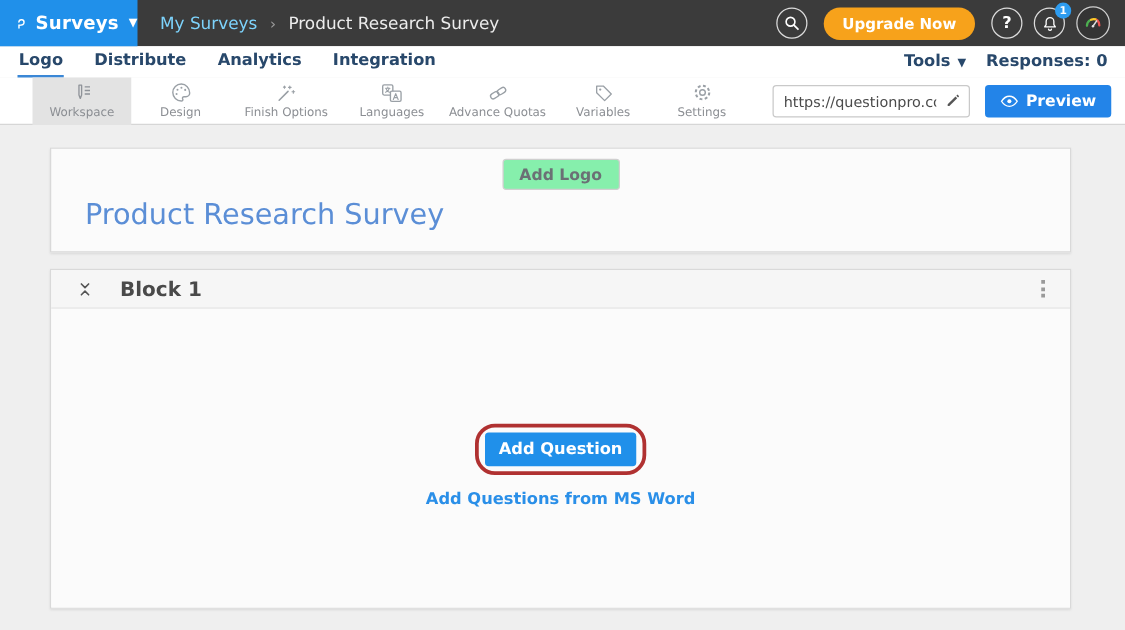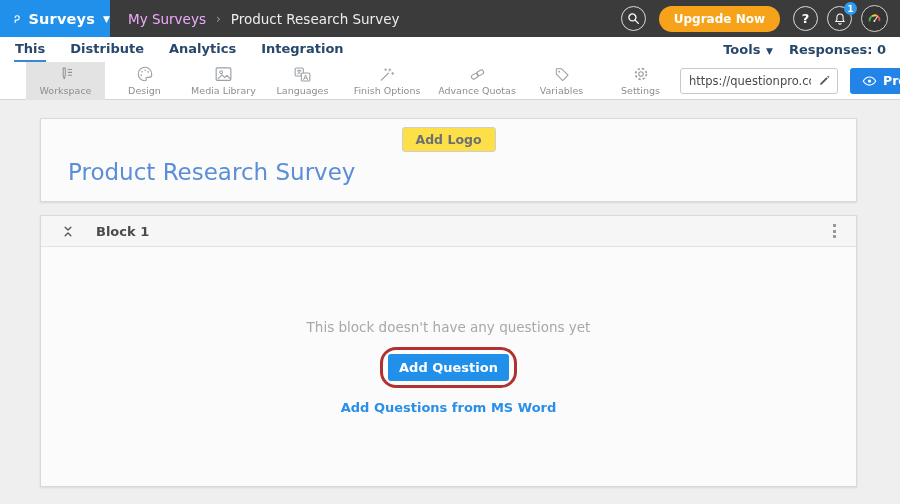--- a/index.html
+++ b/index.html
@@ -7,21 +7,21 @@
     font-family:"DejaVu Sans","Liberation Sans",sans-serif; background:#efefef; }
 
   
   .topbar { height:37px; background:#3b3b3b; display:flex; align-items:center; }
   .logo-area { width:110px; height:37px; background:#2090ea; display:flex;
     align-items:center; gap:7px; padding-left:13px; cursor:pointer; flex:none; }
   .logo-glyph { width:17px; height:19px; display:block; }
   .logo-text { color:#fff; font-size:14.5px; font-weight:bold; letter-spacing:.2px; }
   .caret { color:#fff; font-size:9px; margin-left:1px; }
   .breadcrumb { display:flex; align-items:center; margin-left:18px; font-size:13.5px; }
-  .crumb-parent { color:#f0abfc; cursor:pointer; }
+  .crumb-parent { color:#7dd3fc; cursor:pointer; }
   .crumb-sep { color:#9a9a9a; margin:0 10px; font-size:12px; }
   .crumb-current { color:#ececec; }
   .topbar-right { margin-left:auto; display:flex; align-items:center; gap:9px; padding-right:12px; }
   .circle-btn { width:25px; height:25px; border:1.5px solid #dcdcdc; border-radius:50%;
     display:flex; align-items:center; justify-content:center; cursor:pointer; color:#fff;
     background:transparent; position:relative; flex:none; }
   .circle-btn svg { display:block; }
   .help-q { color:#fff; font-size:13px; font-weight:bold; }
   .upgrade-btn { background:#f7a21b; color:#fff; border:none; border-radius:14px;
     font-size:12px; font-weight:bold; padding:6px 15px; cursor:pointer;
@@ -59,31 +59,31 @@
   .preview-btn { margin:0 11px 0 12px; height:26px; background:#2384e8; color:#fff;
     border:none; border-radius:3px; font-size:12.5px; font-weight:bold; padding:0 12px;
     display:flex; align-items:center; gap:6px; cursor:pointer; font-family:inherit; }
 
   
   .content { height:404px; background:#efefef; padding-top:18px; }
   .card { width:817px; margin-left:40px; background:#fbfbfb; border:1px solid #d9d9d9;
     box-shadow:0 1px 2px rgba(0,0,0,.09); }
   .card-header-area { height:84px; position:relative; }
   .add-logo-btn { position:absolute; top:8px; left:50%; transform:translateX(-50%);
-    background:#fde047; border:1px solid #cfcfcf; border-radius:3px; color:#6b7075;
+    background:#86efac; border:1px solid #cfcfcf; border-radius:3px; color:#6b7075;
     font-size:12.5px; font-weight:bold; padding:4px 13px; cursor:pointer; font-family:inherit; }
   .survey-title { position:absolute; left:27px; top:40px; font-size:23px;
     font-weight:normal; color:#5b8ed6; cursor:text; }
 
   .block-card { margin-top:13px; height:272px; display:flex; flex-direction:column; }
   .block-header { height:31px; background:#f6f6f6; border-bottom:1px solid #e2e2e2;
     display:flex; align-items:center; padding:0 13px; flex:none; }
   .collapse-btn { width:20px; height:20px; display:flex; align-items:center;
     justify-content:center; cursor:pointer; margin-left:4px; }
-  .block-title { font-size:13px; font-weight:bold; color:#4a4a4a; margin-left:18px; }
+  .block-title { font-size:16px; font-weight:bold; color:#4a4a4a; margin-left:18px; }
   .kebab-btn { margin-left:auto; width:18px; height:20px; display:flex; flex-direction:column;
     align-items:center; justify-content:center; gap:2.5px; cursor:pointer; }
   .kebab-btn i { width:3px; height:3px; background:#9a9a9a; display:block; }
   .block-body { flex:1; display:flex; flex-direction:column; align-items:center;
     justify-content:center; background:#fbfbfb; }
   .empty-msg { font-size:13.5px; color:#a8a8a8; }
   .btn-row { display:flex; align-items:flex-end; gap:8px; margin-top:19px; }
   .annotated { position:relative; display:inline-block; }
   .red-annotation { position:absolute; inset:-7px -8px; border:3px solid #b03131;
     border-radius:16px; pointer-events:none; }
@@ -134,21 +134,21 @@
         <path d="M9.6 8.2 a7.5 7.5 0 0 1 5.4-.4" fill="none" stroke="#ffca28" stroke-width="2.6" stroke-linecap="round"></path>
         <path d="M16.6 8.6 a7.5 7.5 0 0 1 2.4 5.9" fill="none" stroke="#ef5350" stroke-width="2.6" stroke-linecap="round"></path>
         <path d="M11.8 15.5 L16 9.5" stroke="#e0e0e0" stroke-width="1.7" stroke-linecap="round"></path>
         <circle cx="11.8" cy="15.5" r="1.4" fill="#e0e0e0"></circle>
       </svg>
     </div>
   </div>
 </div>
 
 <div class="subnav">
-  <div class="subnav-item active">This</div>
+  <div class="subnav-item active">Logo</div>
   <div class="subnav-item">Distribute</div>
   <div class="subnav-item">Analytics</div>
   <div class="subnav-item">Integration</div>
   <div class="subnav-right">
     <span class="tools-dd"><span>Tools</span> <span class="caret">▼</span></span>
     <span class="responses">Responses: 0</span>
   </div>
 </div>
 
 <div class="toolbar">
@@ -165,45 +165,37 @@
     <svg width="18" height="18" viewBox="0 0 24 24">
       <path d="M12 3 a9 9 0 1 0 0 18 c1.6 0 2.1-1.1 1.5-2.2 c-.6-1.2.1-2.3 1.6-2.3 h1.9 a4 4 0 0 0 4-4 C21 7.2 17 3 12 3z" fill="none" stroke="#9aa0a6" stroke-width="1.5"></path>
       <circle cx="8" cy="9" r="1.1" fill="#9aa0a6"></circle>
         <circle cx="12.2" cy="7" r="1.1" fill="#9aa0a6"></circle>
       <circle cx="16.2" cy="9.2" r="1.1" fill="#9aa0a6"></circle>
         <circle cx="7" cy="13.5" r="1.1" fill="#9aa0a6"></circle>
     </svg>
     <span class="tool-label">Design</span>
   </div>
 
-  <div class="tool-item">
-    <svg width="19" height="17" viewBox="0 0 24 22">
-      <rect x="2.5" y="2.5" width="19" height="16" rx="1.5" fill="none" stroke="#9aa0a6" stroke-width="1.5"></rect>
-      <circle cx="9" cy="8" r="1.8" fill="none" stroke="#9aa0a6" stroke-width="1.3"></circle>
-      <path d="M4.5 17 l5.5-5.5 3.5 3.5 3-3 4.5 5" fill="none" stroke="#9aa0a6" stroke-width="1.4" stroke-linejoin="round"></path>
-    </svg>
-    <span class="tool-label">Media Library</span>
+
+  <div class="tool-item wide">
+    <svg width="18" height="17" viewBox="0 0 24 24">
+      <path d="M4 20 L14 10" stroke="#9aa0a6" stroke-width="1.8" stroke-linecap="round"></path>
+      <path d="M16 4 v3 M14.5 5.5 h3 M20 9 v3 M18.5 10.5 h3 M10 4 v2.4 M8.8 5.2 h2.4" stroke="#9aa0a6" stroke-width="1.3" stroke-linecap="round"></path>
+    </svg>
+    <span class="tool-label">Finish Options</span>
   </div>
 
   <div class="tool-item">
     <svg width="19" height="17" viewBox="0 0 24 22">
       <rect x="2.5" y="2.5" width="10.5" height="10.5" rx="1.5" fill="none" stroke="#9aa0a6" stroke-width="1.4"></rect>
       <path d="M5.5 6 h4.5 M7.8 4.8 v1.2 M9.3 6 c-.4 2-2 3.5-3.8 4.2 M6.2 6.8 c.6 1.8 2 3 3.6 3.4" fill="none" stroke="#9aa0a6" stroke-width="1.1" stroke-linecap="round"></path>
       <rect x="10.5" y="9" width="11" height="10.5" rx="1.5" fill="#ffffff" stroke="#9aa0a6" stroke-width="1.4"></rect>
       <path d="M13.5 17.5 L16 11.5 L18.5 17.5 M14.4 15.7 h3.2" fill="none" stroke="#9aa0a6" stroke-width="1.2" stroke-linecap="round" stroke-linejoin="round"></path>
     </svg>
     <span class="tool-label">Languages</span>
-  </div>
-
-  <div class="tool-item wide">
-    <svg width="18" height="17" viewBox="0 0 24 24">
-      <path d="M4 20 L14 10" stroke="#9aa0a6" stroke-width="1.8" stroke-linecap="round"></path>
-      <path d="M16 4 v3 M14.5 5.5 h3 M20 9 v3 M18.5 10.5 h3 M10 4 v2.4 M8.8 5.2 h2.4" stroke="#9aa0a6" stroke-width="1.3" stroke-linecap="round"></path>
-    </svg>
-    <span class="tool-label">Finish Options</span>
   </div>
 
   <div class="tool-item wide">
     <svg width="19" height="17" viewBox="0 0 24 24">
       <g transform="rotate(-32 12 12)" fill="none" stroke="#9aa0a6" stroke-width="1.5">
         <rect x="2.5" y="9" width="10" height="6" rx="3"></rect>
         <rect x="11.5" y="9" width="10" height="6" rx="3"></rect>
       </g>
     </svg>
     <span class="tool-label">Advance Quotas</span>
@@ -258,21 +250,20 @@
         </svg>
       </div>
       <span class="block-title">Block 1</span>
       <div class="kebab-btn">
         <i></i>
           <i></i>
           <i></i>
       </div>
     </div>
     <div class="block-body">
-      <div class="empty-msg">This block doesn't have any questions yet</div>
       <div class="btn-row">
         <span class="annotated">
           <button class="add-question-btn">Add Question</button>
           <span class="red-annotation"></span>
         </span>
       </div>
       <a class="msword-link">Add Questions from MS Word</a>
     </div>
   </div>
 

